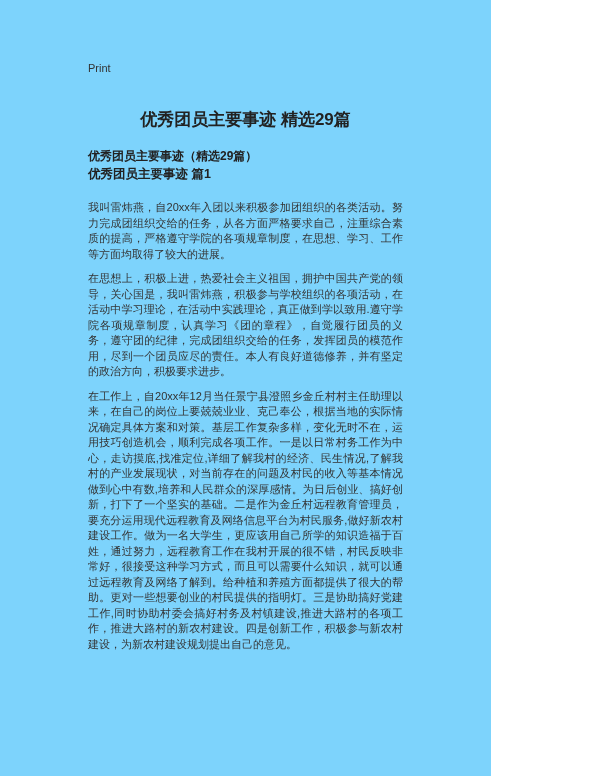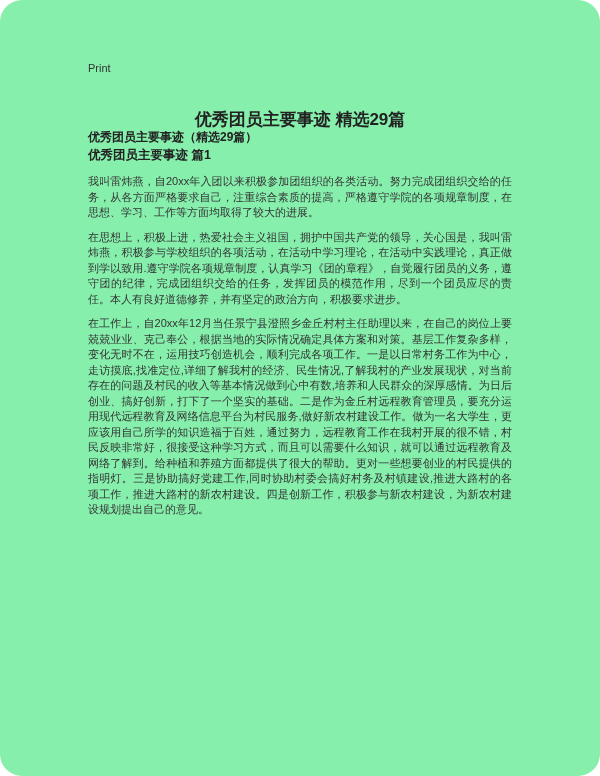--- a/index.html
+++ b/index.html
@@ -1,59 +1,59 @@
 <!DOCTYPE html>
 <html><head>
 <meta charset="utf-8">
 <style>
   * { margin: 0; padding: 0; box-sizing: border-box; }
   html, body { background: #ffffff; }
   .page {
     position: relative;
-    width: 600px;
+    width: 491px;
     height: 776px;
-    background: #86efac;
+    background: #7dd3fc;
     color: #333333;
     font-family: "Liberation Sans", "DejaVu Sans", sans-serif;
     overflow: hidden;
-    border-radius: 22px;
   }
   .content {
     padding: 58px 88px 0 88px;
   }
   .print-link {
     font-size: 11px;
     line-height: 14px;
     color: #333333;
     cursor: pointer;
     display: inline-block;
   }
   .doc-title {
     margin-top: 33px;
     text-align: center;
     font-size: 17px;
     line-height: 21px;
     font-weight: bold;
     color: #222222;
   }
   .doc-subtitle {
+    margin-top: 19px;
     font-size: 12px;
     line-height: 15px;
     font-weight: bold;
     color: #222222;
   }
   .section-heading {
     margin-top: 2px;
     font-size: 12.5px;
     line-height: 16px;
     font-weight: bold;
     color: #222222;
   }
   .paragraphs {
-    margin-top: 11px;
+    margin-top: 18px;
   }
   .body-para {
     font-size: 11px;
     line-height: 15.5px;
     text-align: justify;
     color: #333333;
     margin-bottom: 9px;
     word-break: break-all;
   }
 </style>

